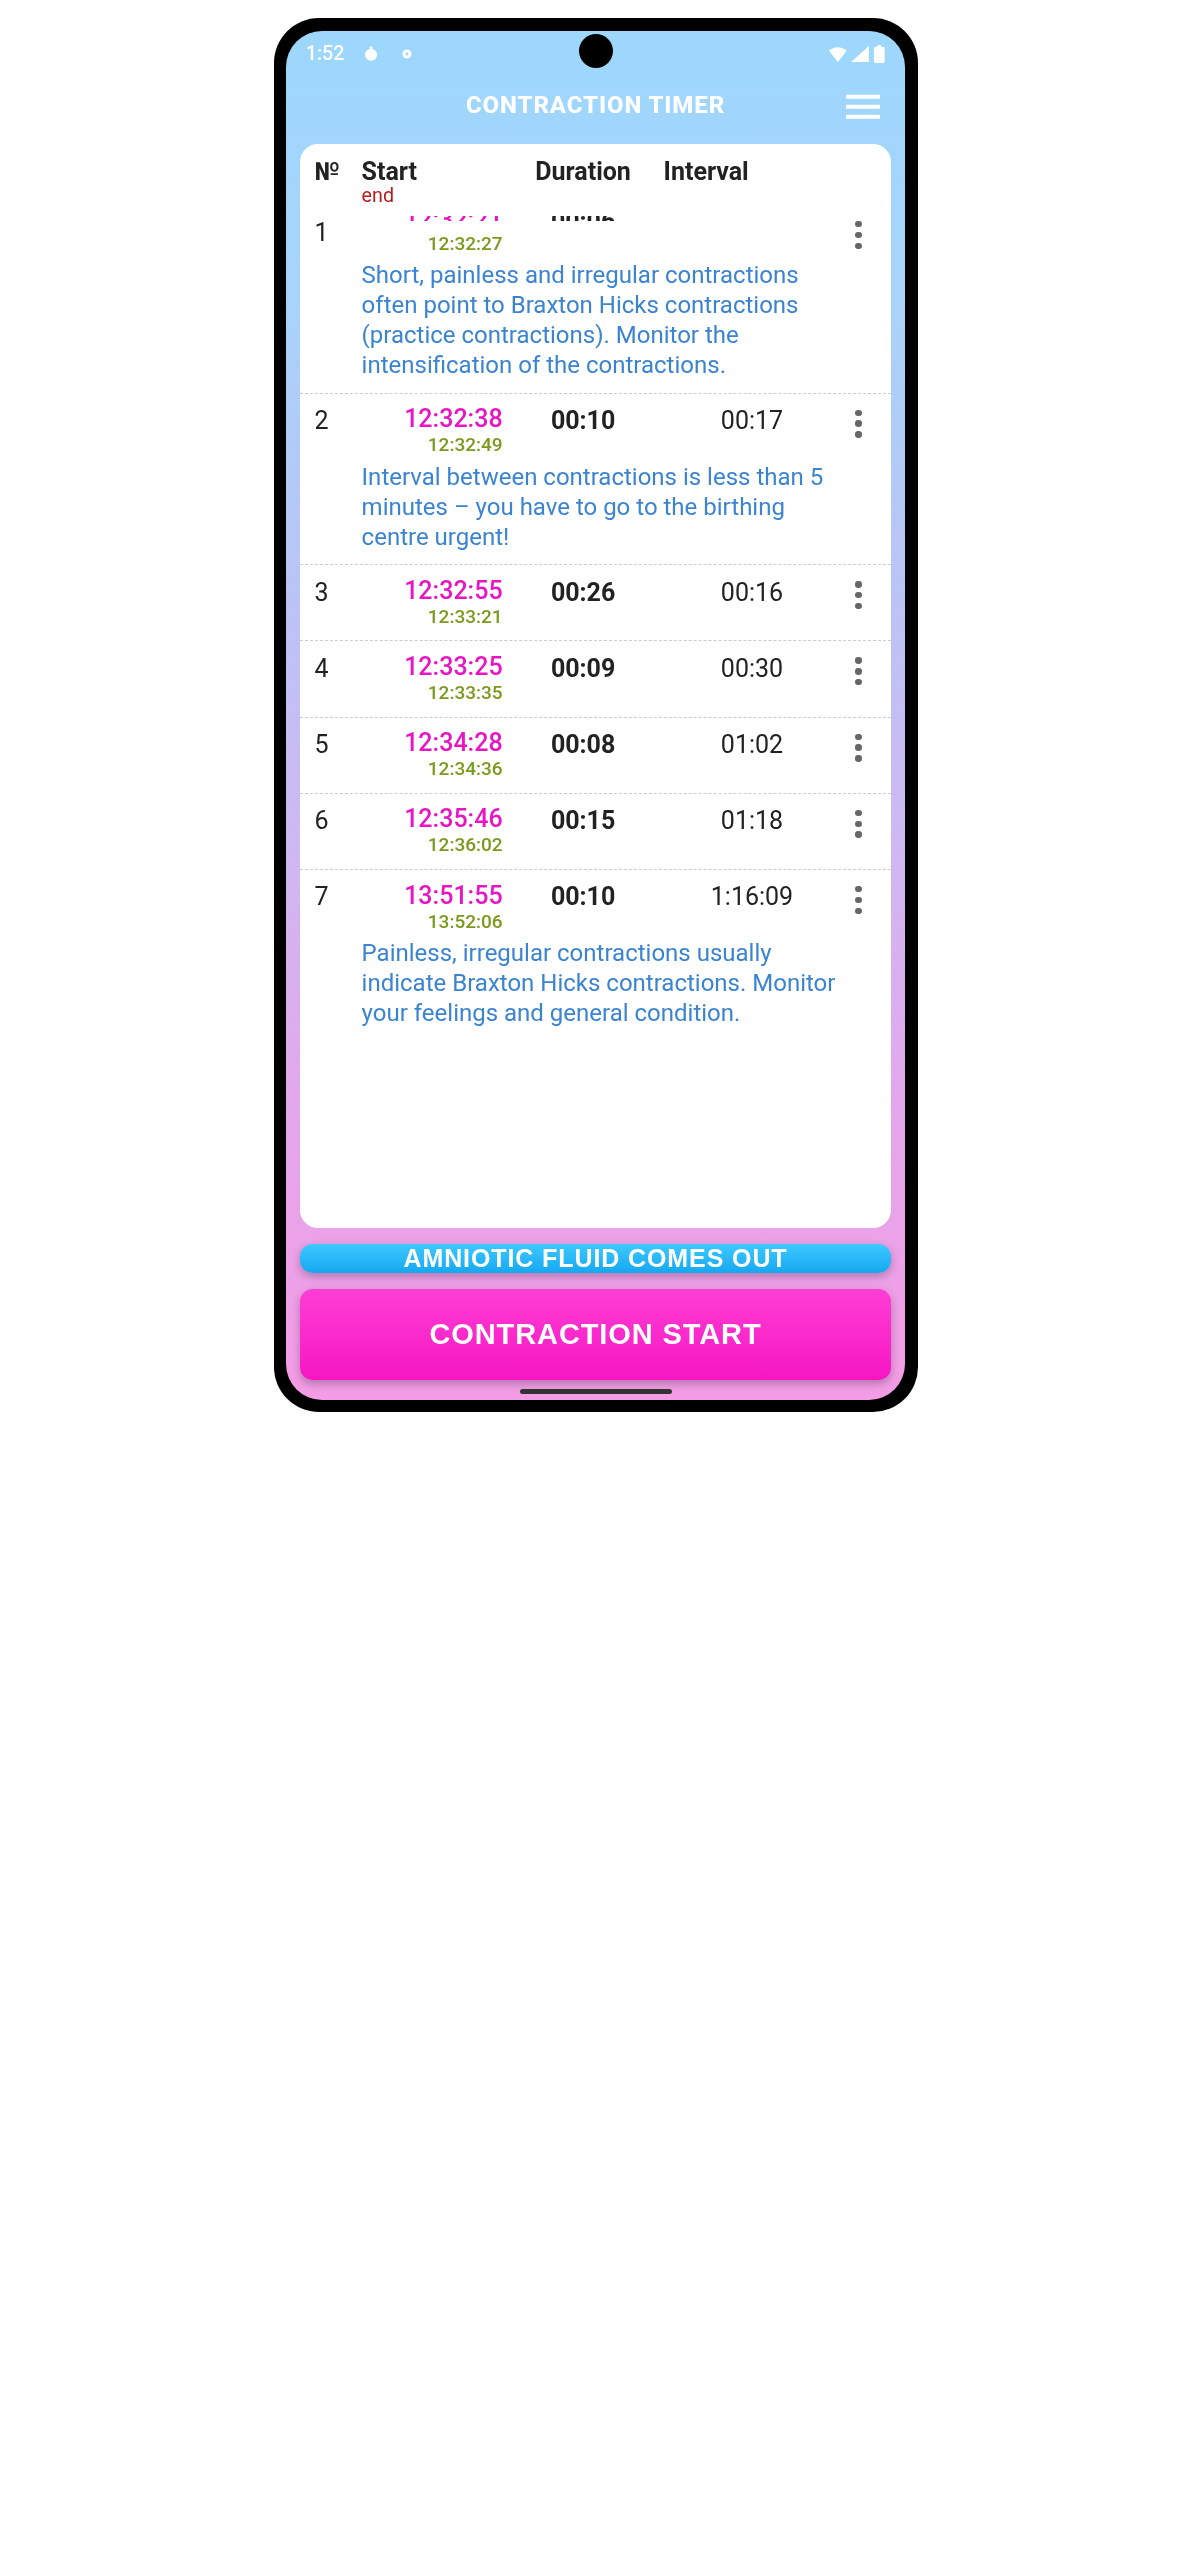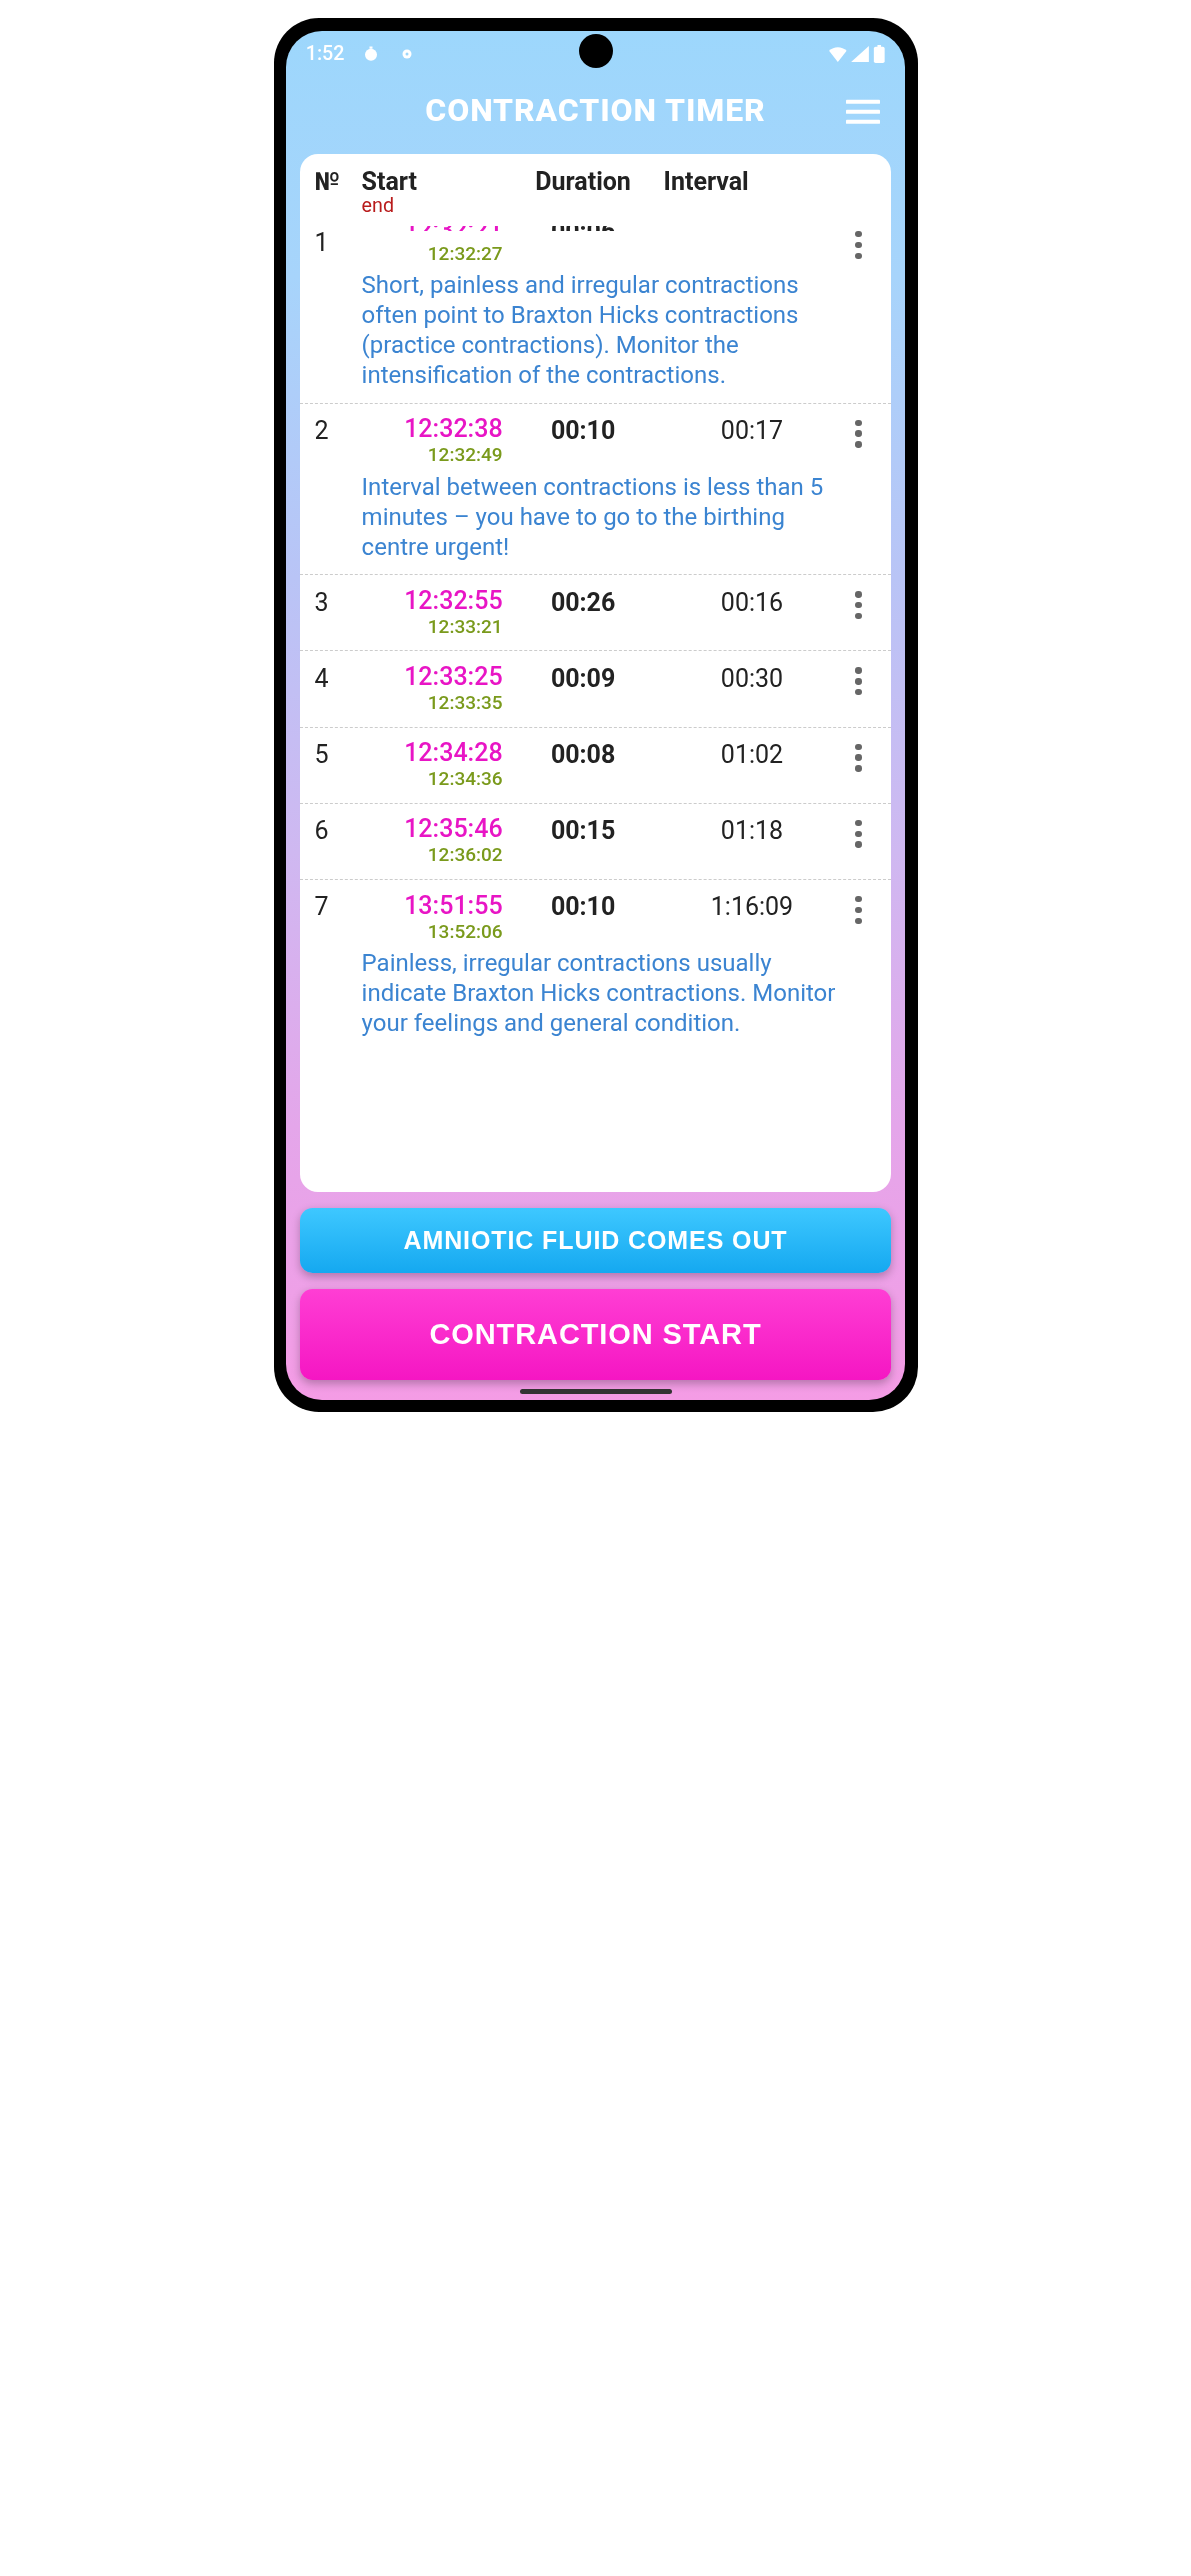--- a/index.html
+++ b/index.html
@@ -53,21 +53,21 @@
 .status-icon { width: 18px; height: 18px; }
 .header {
   display: flex;
   align-items: center;
   justify-content: center;
   padding: 21.5px 18px 25px;
   position: relative;
 }
 .app-title {
   color: #fff;
-  font-size: 32px;
+  font-size: 24px;
   font-weight: 800;
   letter-spacing: 0.9px;
 }
 .hamburger {
   position: absolute;
   right: 25px;
   top: 50%;
   transform: translateY(-50%);
   display: flex;
   flex-direction: column;
@@ -157,21 +157,20 @@
   border-radius: 12.5px;
   color: #fff;
   font-weight: 800;
   letter-spacing: 0.9px;
   cursor: pointer;
   box-shadow: 0 3.6px 9px rgba(0,0,0,0.25);
 }
 .btn-fluid {
   background: linear-gradient(180deg, #3ec8ff 0%, #15a8f0 100%);
   font-size: 25px;
-  padding: 18px;
 }
 .btn-start {
   background: linear-gradient(180deg, #ff3ed4 0%, #f516c3 100%);
   font-size: 29px;
   padding: 29px;
 }
 .home-indicator {
   position: absolute;
   bottom: 5.4px;
   left: 50%;

